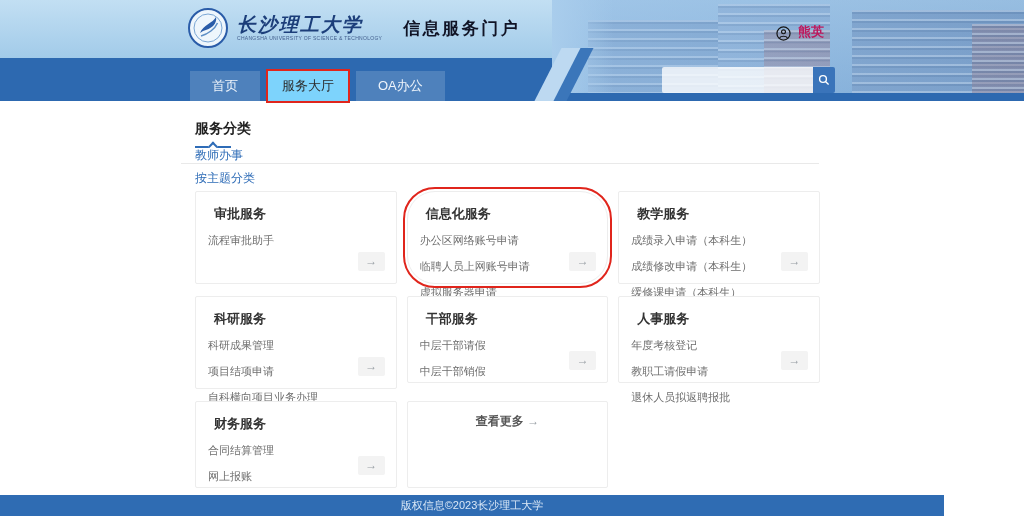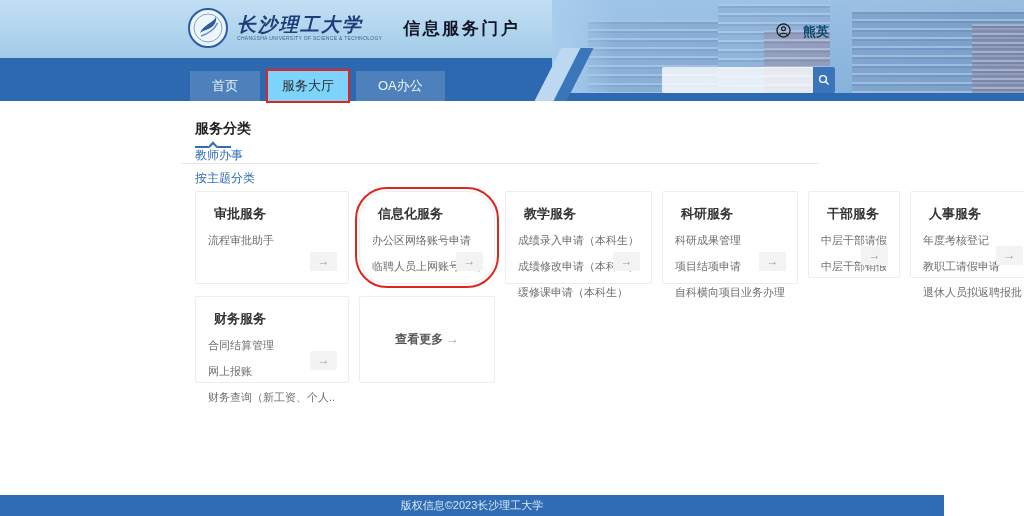--- a/index.html
+++ b/index.html
@@ -45,47 +45,47 @@
   .tab.active { background:#7dd3fc; color:#2c2c2c; outline:2px solid #e0251c; outline-offset:0; }
 
   
   .search { position:absolute; left:662px; top:67px; height:26px; display:flex; z-index:4; }
   .search input { width:151px; height:26px; border:none; outline:none; padding:0 8px;
     background:rgba(255,255,255,.78); font-size:12px; border-radius:2px 0 0 2px; color:#333; }
   .search button { width:22px; height:26px; border:none; background:#3a74ba; cursor:pointer;
     border-radius:0 2px 2px 0; display:flex; align-items:center; justify-content:center; }
 
   
-  .user { position:absolute; left:776px; top:23px; display:flex; align-items:flex-start; gap:12px;
-    z-index:4; font-size:13px; font-weight:bold; color:#0c4a6e; cursor:pointer; }
+  .user { position:absolute; left:776px; top:23px; display:flex; align-items:flex-end; gap:7px;
+    z-index:4; font-size:13px; font-weight:bold; color:#be185d; cursor:pointer; }
 
   
   .content { position:absolute; left:0; top:101px; width:1024px; height:300px; background:#fff; }
   .section-title { position:absolute; left:195px; top:19px; font-size:14px; font-weight:bold; color:#222; }
   .indicator { position:absolute; left:195px; top:41px; width:36px; height:6px; border-bottom:2px solid #2e6cb7; }
   .indicator:after { content:""; position:absolute; left:50%; top:1px; width:5px; height:5px;
     border-left:2px solid #2e6cb7; border-top:2px solid #2e6cb7;
     transform:translateX(-50%) rotate(45deg); background:#fff; }
   .category-tab { position:absolute; left:195px; top:46px; font-size:12px; font-weight:normal; color:#2e6cb7; cursor:pointer; }
   .divider { position:absolute; left:181px; top:62px; width:638px; height:1px; background:#e9e9e9; }
   .group-label { position:absolute; left:195px; top:69px; font-size:12px; color:#2e6cb7; }
 
   .grid { position:absolute; left:195px; top:90px; width:625px; display:grid;
-    grid-template-columns:repeat(6,1fr); column-gap:10px; row-gap:12px; }
+    grid-template-columns:repeat(3,1fr); column-gap:10px; row-gap:12px; }
   .card { position:relative; height:93px; background:#fff; border:1px solid #ededed;
     border-radius:2px; padding:11px 12px; }
   .grid .card:nth-child(n+5) { height:87px; }
   .card .title { font-size:13px; font-weight:bold; color:#333; margin:2px 0 8px 6px; }
   .card .item { font-size:11px; color:#6e6e6e; line-height:18px; white-space:nowrap;
     overflow:hidden; cursor:pointer; max-width:128px;margin-top:8px; }
   .card .arrow-btn { position:absolute; right:11px; bottom:12px; width:27px; height:19px;
     background:#f3f3f3; border:none; border-radius:2px; color:#9aa0a6; font-size:12px;
     line-height:19px; text-align:center; cursor:pointer; }
   .card.annotated { outline:2px solid #e0251c; outline-offset:2px;border-radius:28px; }
-  .card.more { display:flex; align-items:center; justify-content:center; }
+  .card.more { display:flex; align-items:flex-start; justify-content:center; }
   .more-link { font-size:12px; color:#555; cursor:pointer; font-weight:bold; }
   .more-arrow { color:#9aa0a6; font-weight:normal; }
 
   
   .footer { position:absolute; left:0; top:495px; width:944px; height:21px; background:#2f6cb3;
     color:#d9e7f6; font-size:11px; text-align:center; line-height:21px; }
 </style>
 </head>
 <body>
 
@@ -154,20 +154,21 @@
     <div class="grid">
         <div class="card">
           <div class="title">审批服务</div>
           <div class="item">流程审批助手</div>
           <button class="arrow-btn">→</button>
         </div>
         <div class="card annotated">
           <div class="title">信息化服务</div>
           <div class="item">办公区网络账号申请</div>
           <div class="item">临聘人员上网账号申请</div>
+          <div class="item">虚拟服务器申请</div>
           <button class="arrow-btn">→</button>
         </div>
         <div class="card">
           <div class="title">教学服务</div>
           <div class="item">成绩录入申请（本科生）</div>
           <div class="item">成绩修改申请（本科生）</div>
           <div class="item">缓修课申请（本科生）</div>
           <button class="arrow-btn">→</button>
         </div>
         <div class="card">

